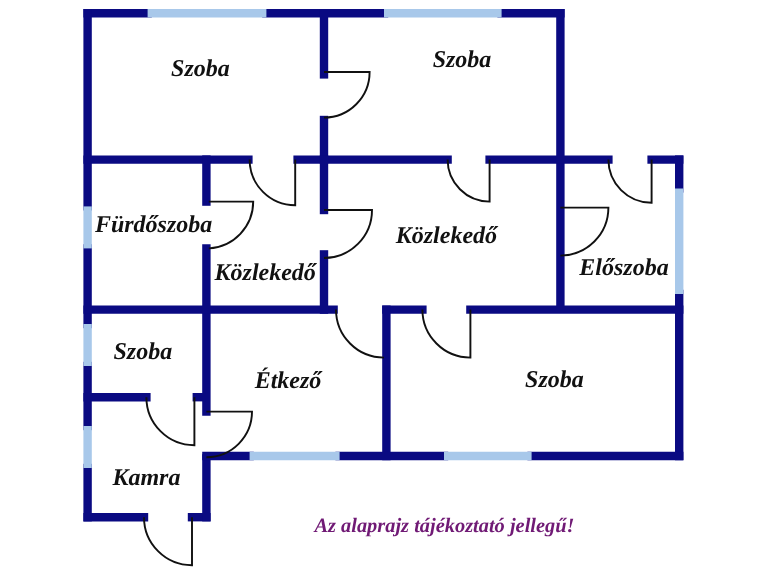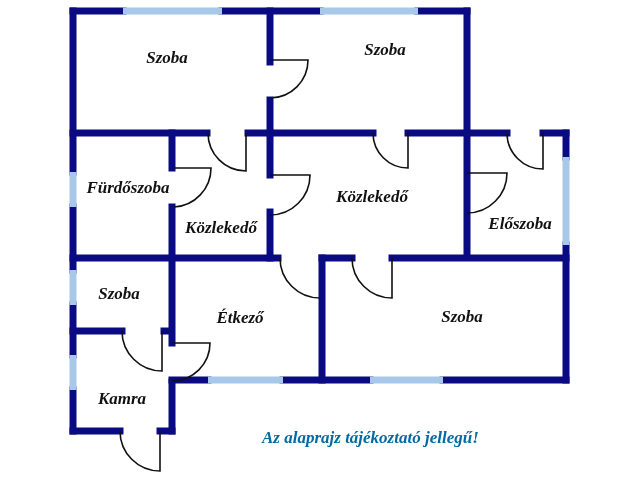--- a/index.html
+++ b/index.html
@@ -1,19 +1,19 @@
 <!DOCTYPE html>
 <html><head>
 <meta charset="utf-8">
 <style>
   html, body { margin: 0; padding: 0; background: #ffffff; }
   body { width: 640px; height: 480px; position: relative; overflow: hidden; }
   #plan { position: absolute; left: 0; top: 0; }
-  .lbl { position: absolute; font-family: "Liberation Serif", serif; font-style: italic; font-weight: bold; font-size: 17px; color: #111; white-space: nowrap; transform: translate(-50%, -50%); }
-  .note { position: absolute; font-family: "Liberation Serif", serif; font-style: italic; font-weight: bold; font-size: 17px; color: #0369a1; white-space: nowrap; left: 262px; top: 428px; }
+  .lbl { position: absolute; font-family: "Liberation Serif", serif; font-style: italic; font-weight: bold; font-size: 20px; color: #111; white-space: nowrap; transform: translate(-50%, -50%); }
+  .note { position: absolute; font-family: "Liberation Serif", serif; font-style: italic; font-weight: bold; font-size: 17px; color: #701a75; white-space: nowrap; left: 262px; top: 428px; }
 </style>
 </head>
 <body>
 
 <svg id="plan" width="640" height="480" viewBox="0 0 640 480">
   <g stroke="#0a0a82" stroke-width="7" fill="none" stroke-linecap="square">
 
     <line x1="73" y1="11" x2="123" y2="11"></line>
     <line x1="222" y1="11" x2="320" y2="11"></line>
     <line x1="418" y1="11" x2="467" y2="11"></line>

